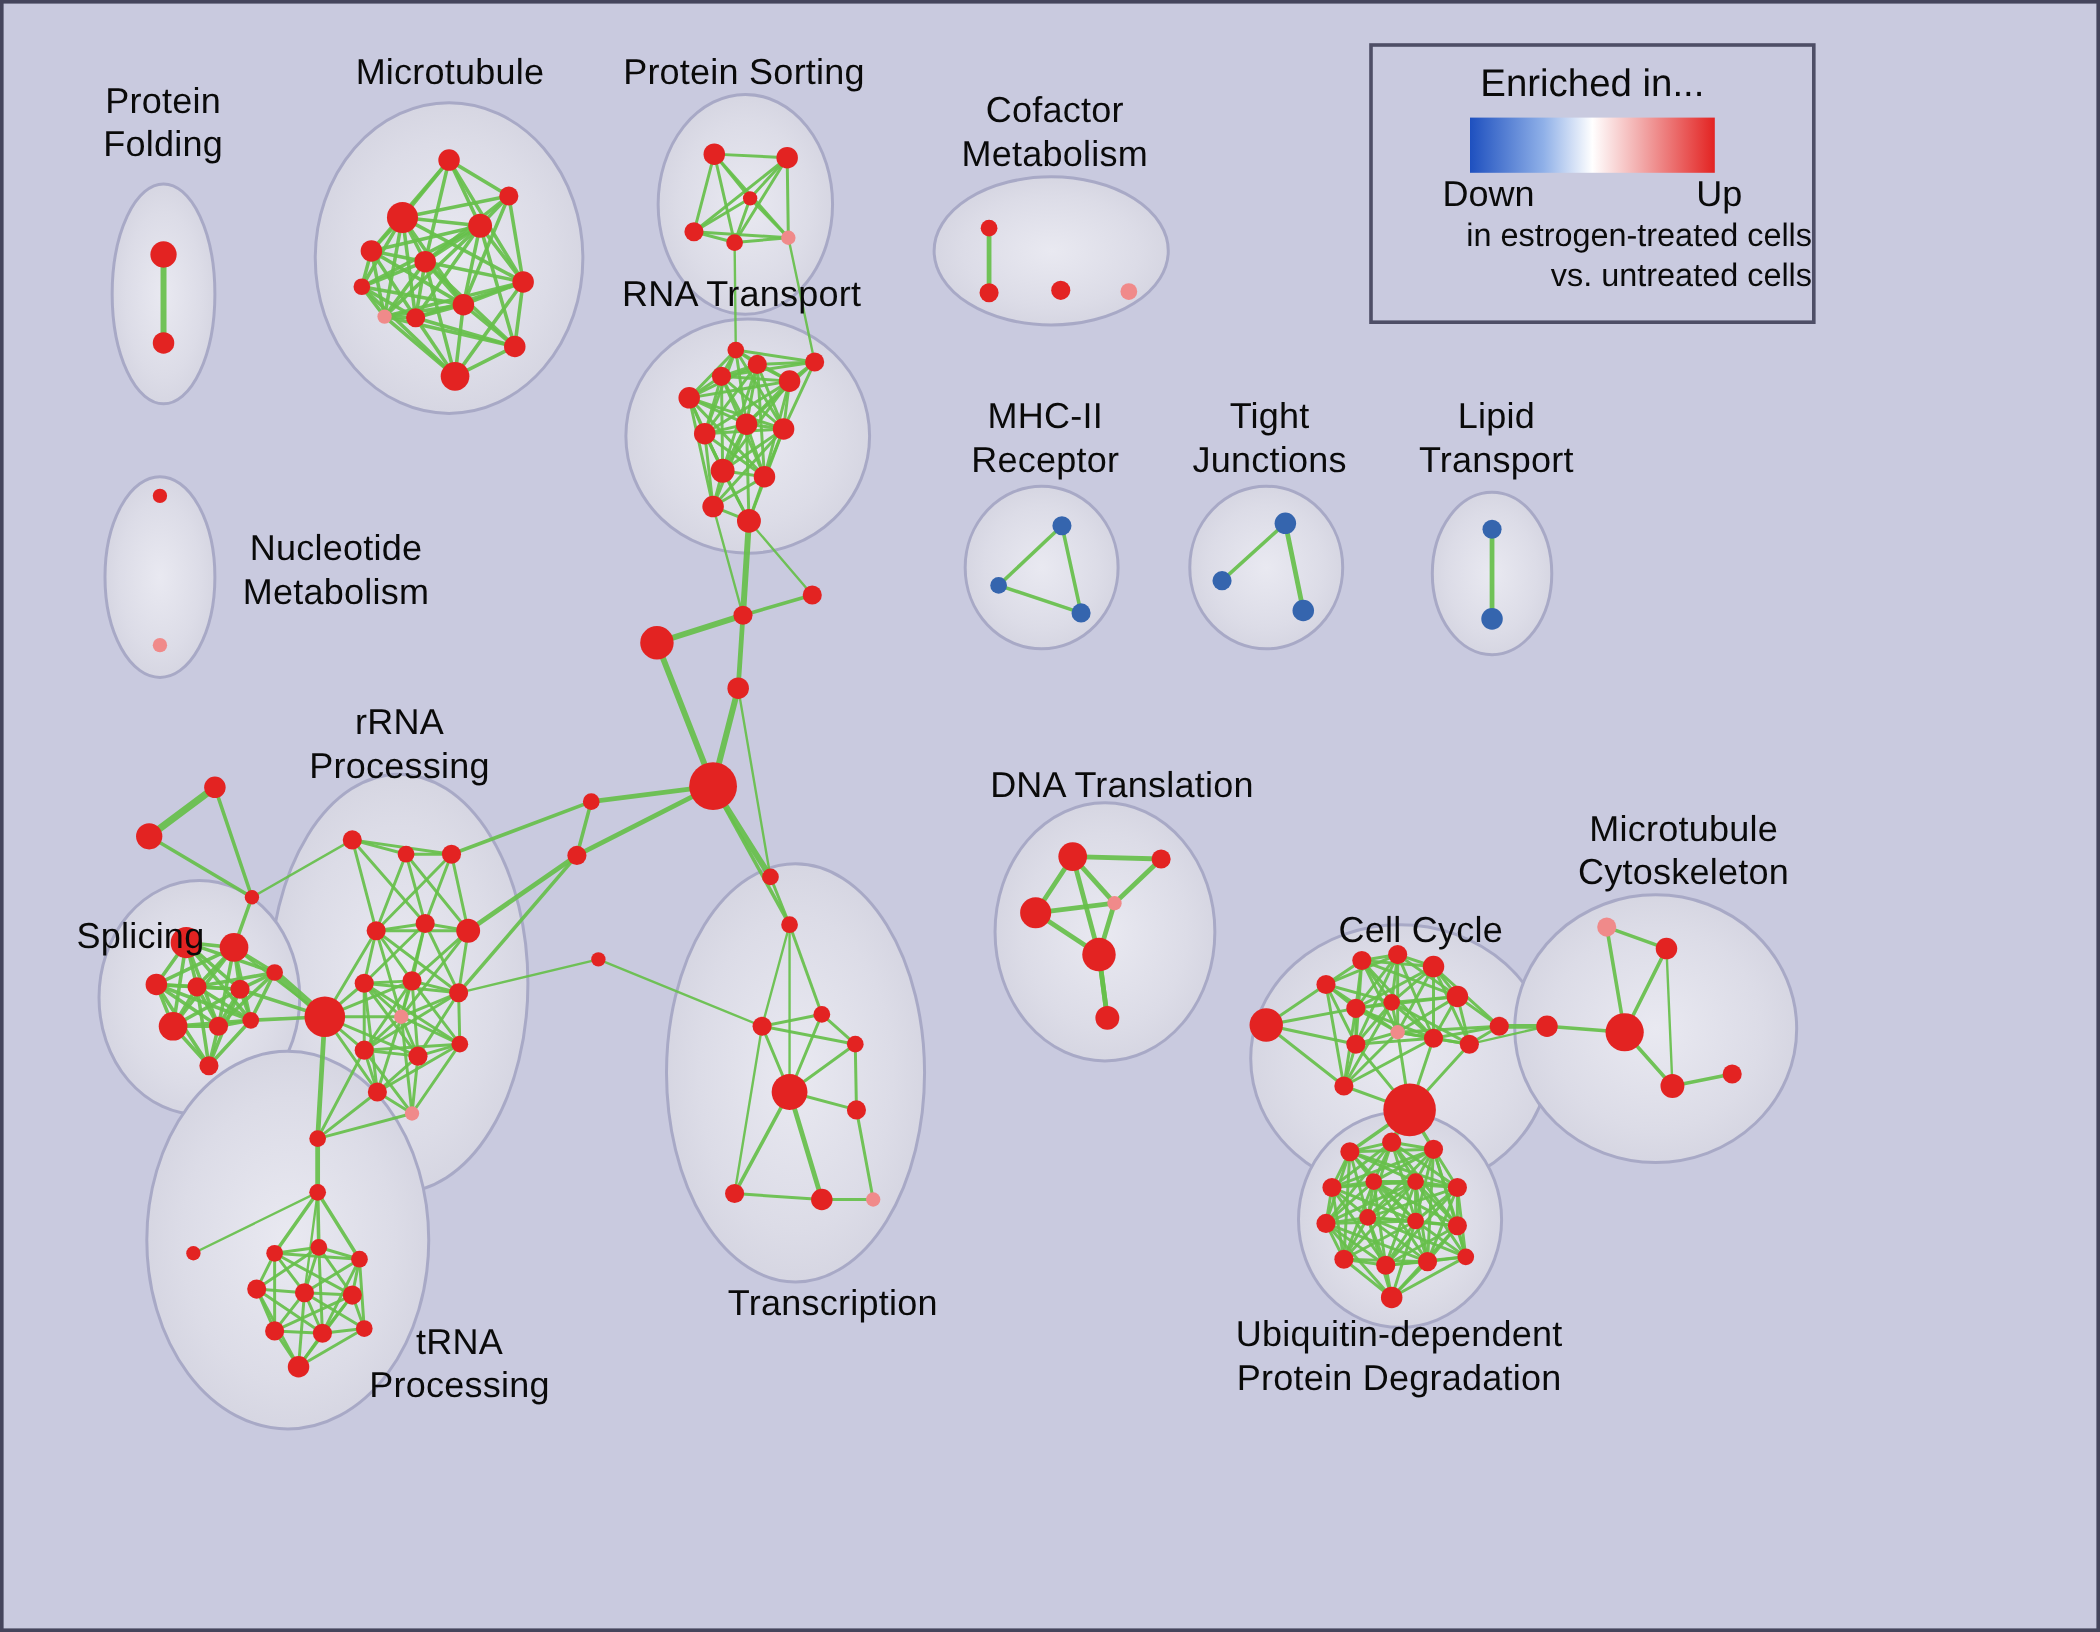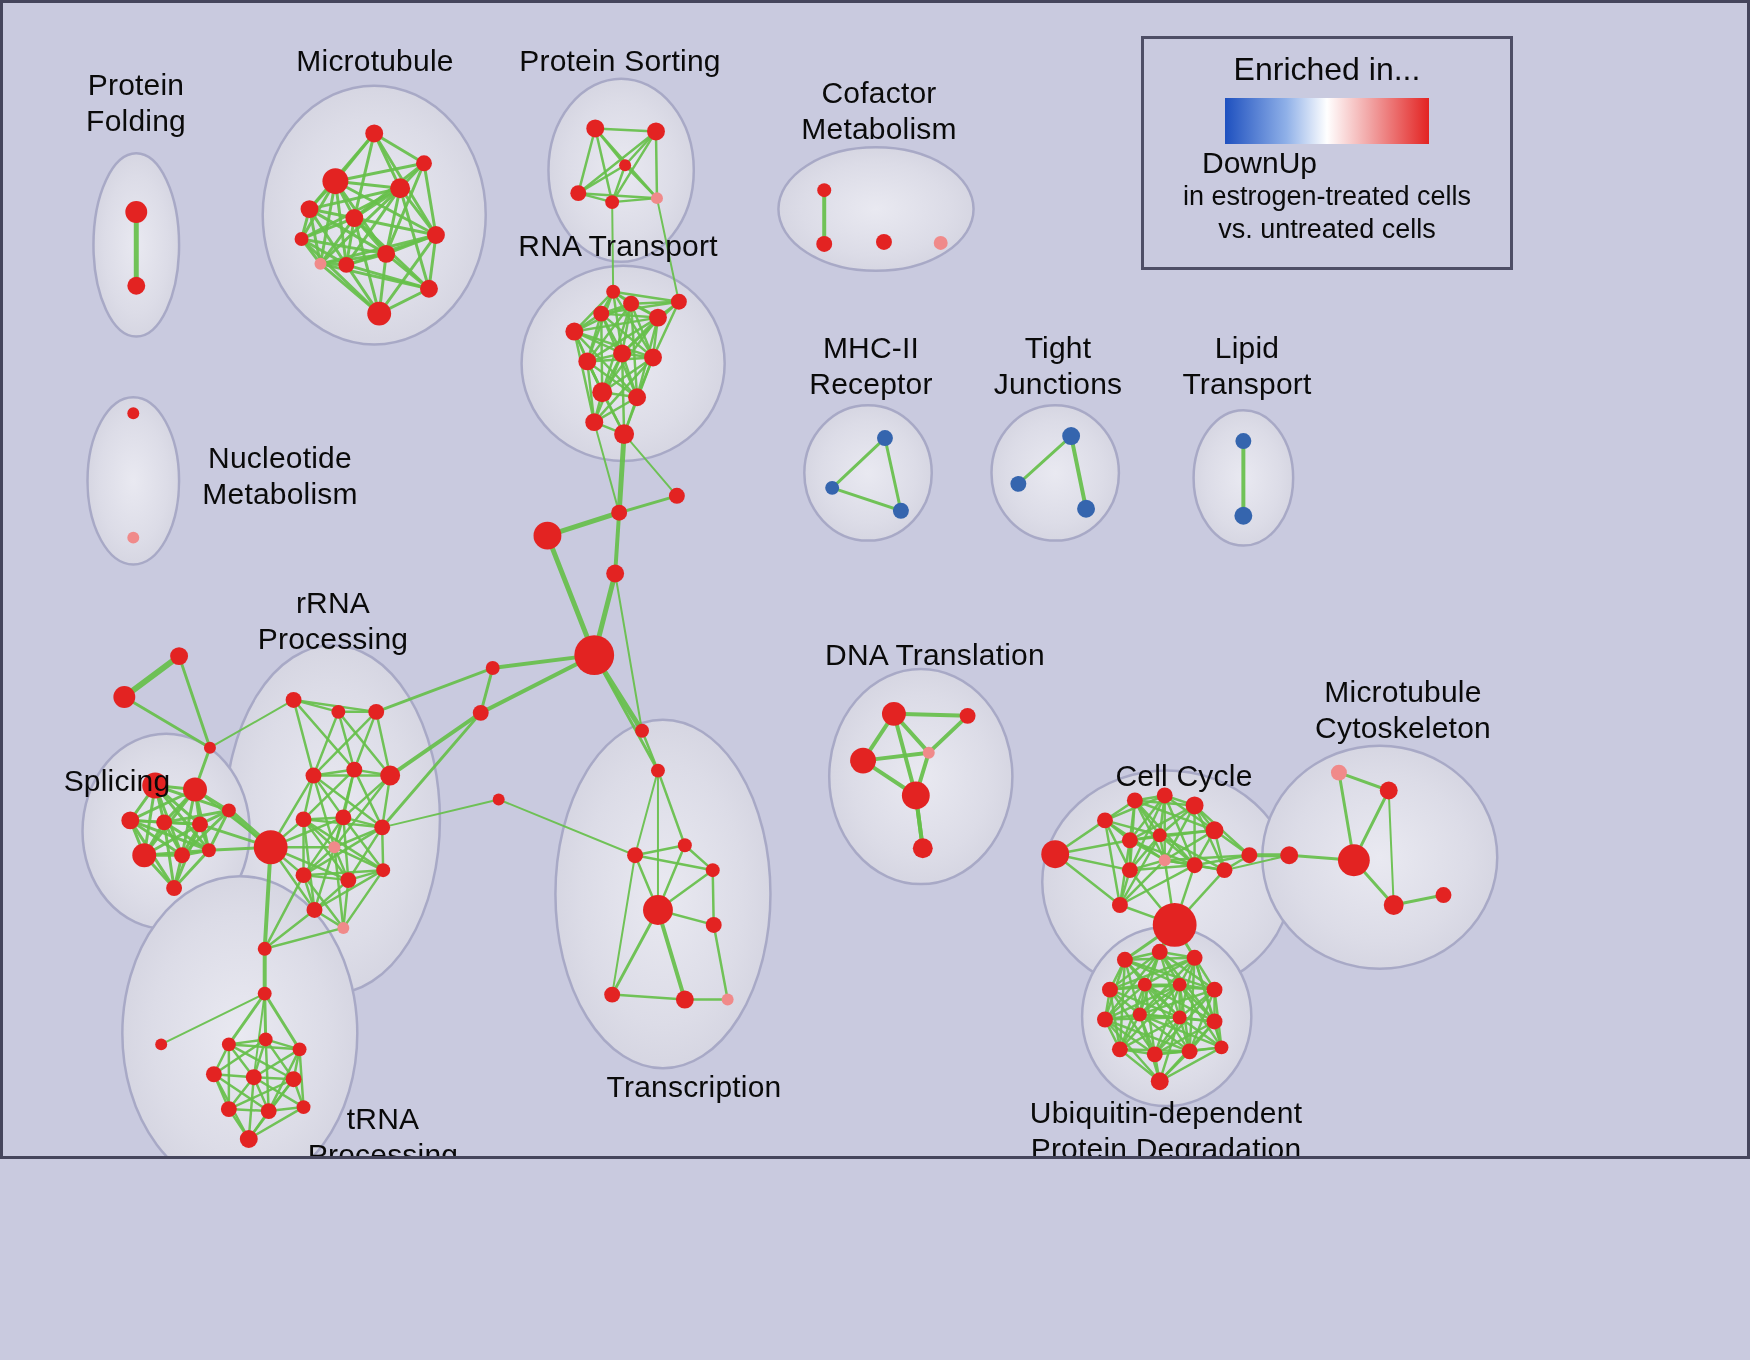--- a/index.html
+++ b/index.html
@@ -1,29 +1,29 @@
 <!DOCTYPE html>
 <html><head>
 <meta charset="utf-8">
 <style>
   html,body{margin:0;padding:0;background:#c9cadf;}
-  .page{position:relative;width:1750px;height:1159px;background:#c9cadf;
+  .page{position:relative;width:1750px;height:1360px;background:#c9cadf;
         border:3px solid #45455c;box-sizing:border-box;overflow:hidden;
         font-family:"Liberation Sans",sans-serif;}
   #net{position:absolute;left:0;top:0;width:1744px;height:1354px;}
   .clabel{position:absolute;transform:translateX(-50%);text-align:center;
           white-space:pre-line;font-size:30px;line-height:36px;color:#0a0a0a;
           letter-spacing:.2px;}
   .legend{position:absolute;left:1138px;top:33px;width:372px;height:234px;
           border:3px solid #4e4e66;box-sizing:border-box;text-align:center;}
   .legend-title{font-size:32px;margin-top:12px;color:#0a0a0a;}
   .legend-grad{width:204px;height:46px;margin:10px auto 2px auto;}
-  .legend-du{width:250px;margin:0 auto;display:flex;justify-content:flex-start;
+  .legend-du{width:250px;margin:0 auto;display:flex;justify-content:space-between;
              font-size:30px;color:#0a0a0a;}
-  .legend-cap{font-size:27px;line-height:33px;color:#0a0a0a;}
+  .legend-cap{font-size:27px;line-height:33px;color:#0a0a0a;text-align:right;}
 </style>
 </head>
 <body>
 
 <div class="page">
 
   <svg id="net" viewBox="0 0 1750 1360">
     <defs>
       <radialGradient id="eg">
         <stop offset="0%" stop-color="#e9e9f1"></stop>

